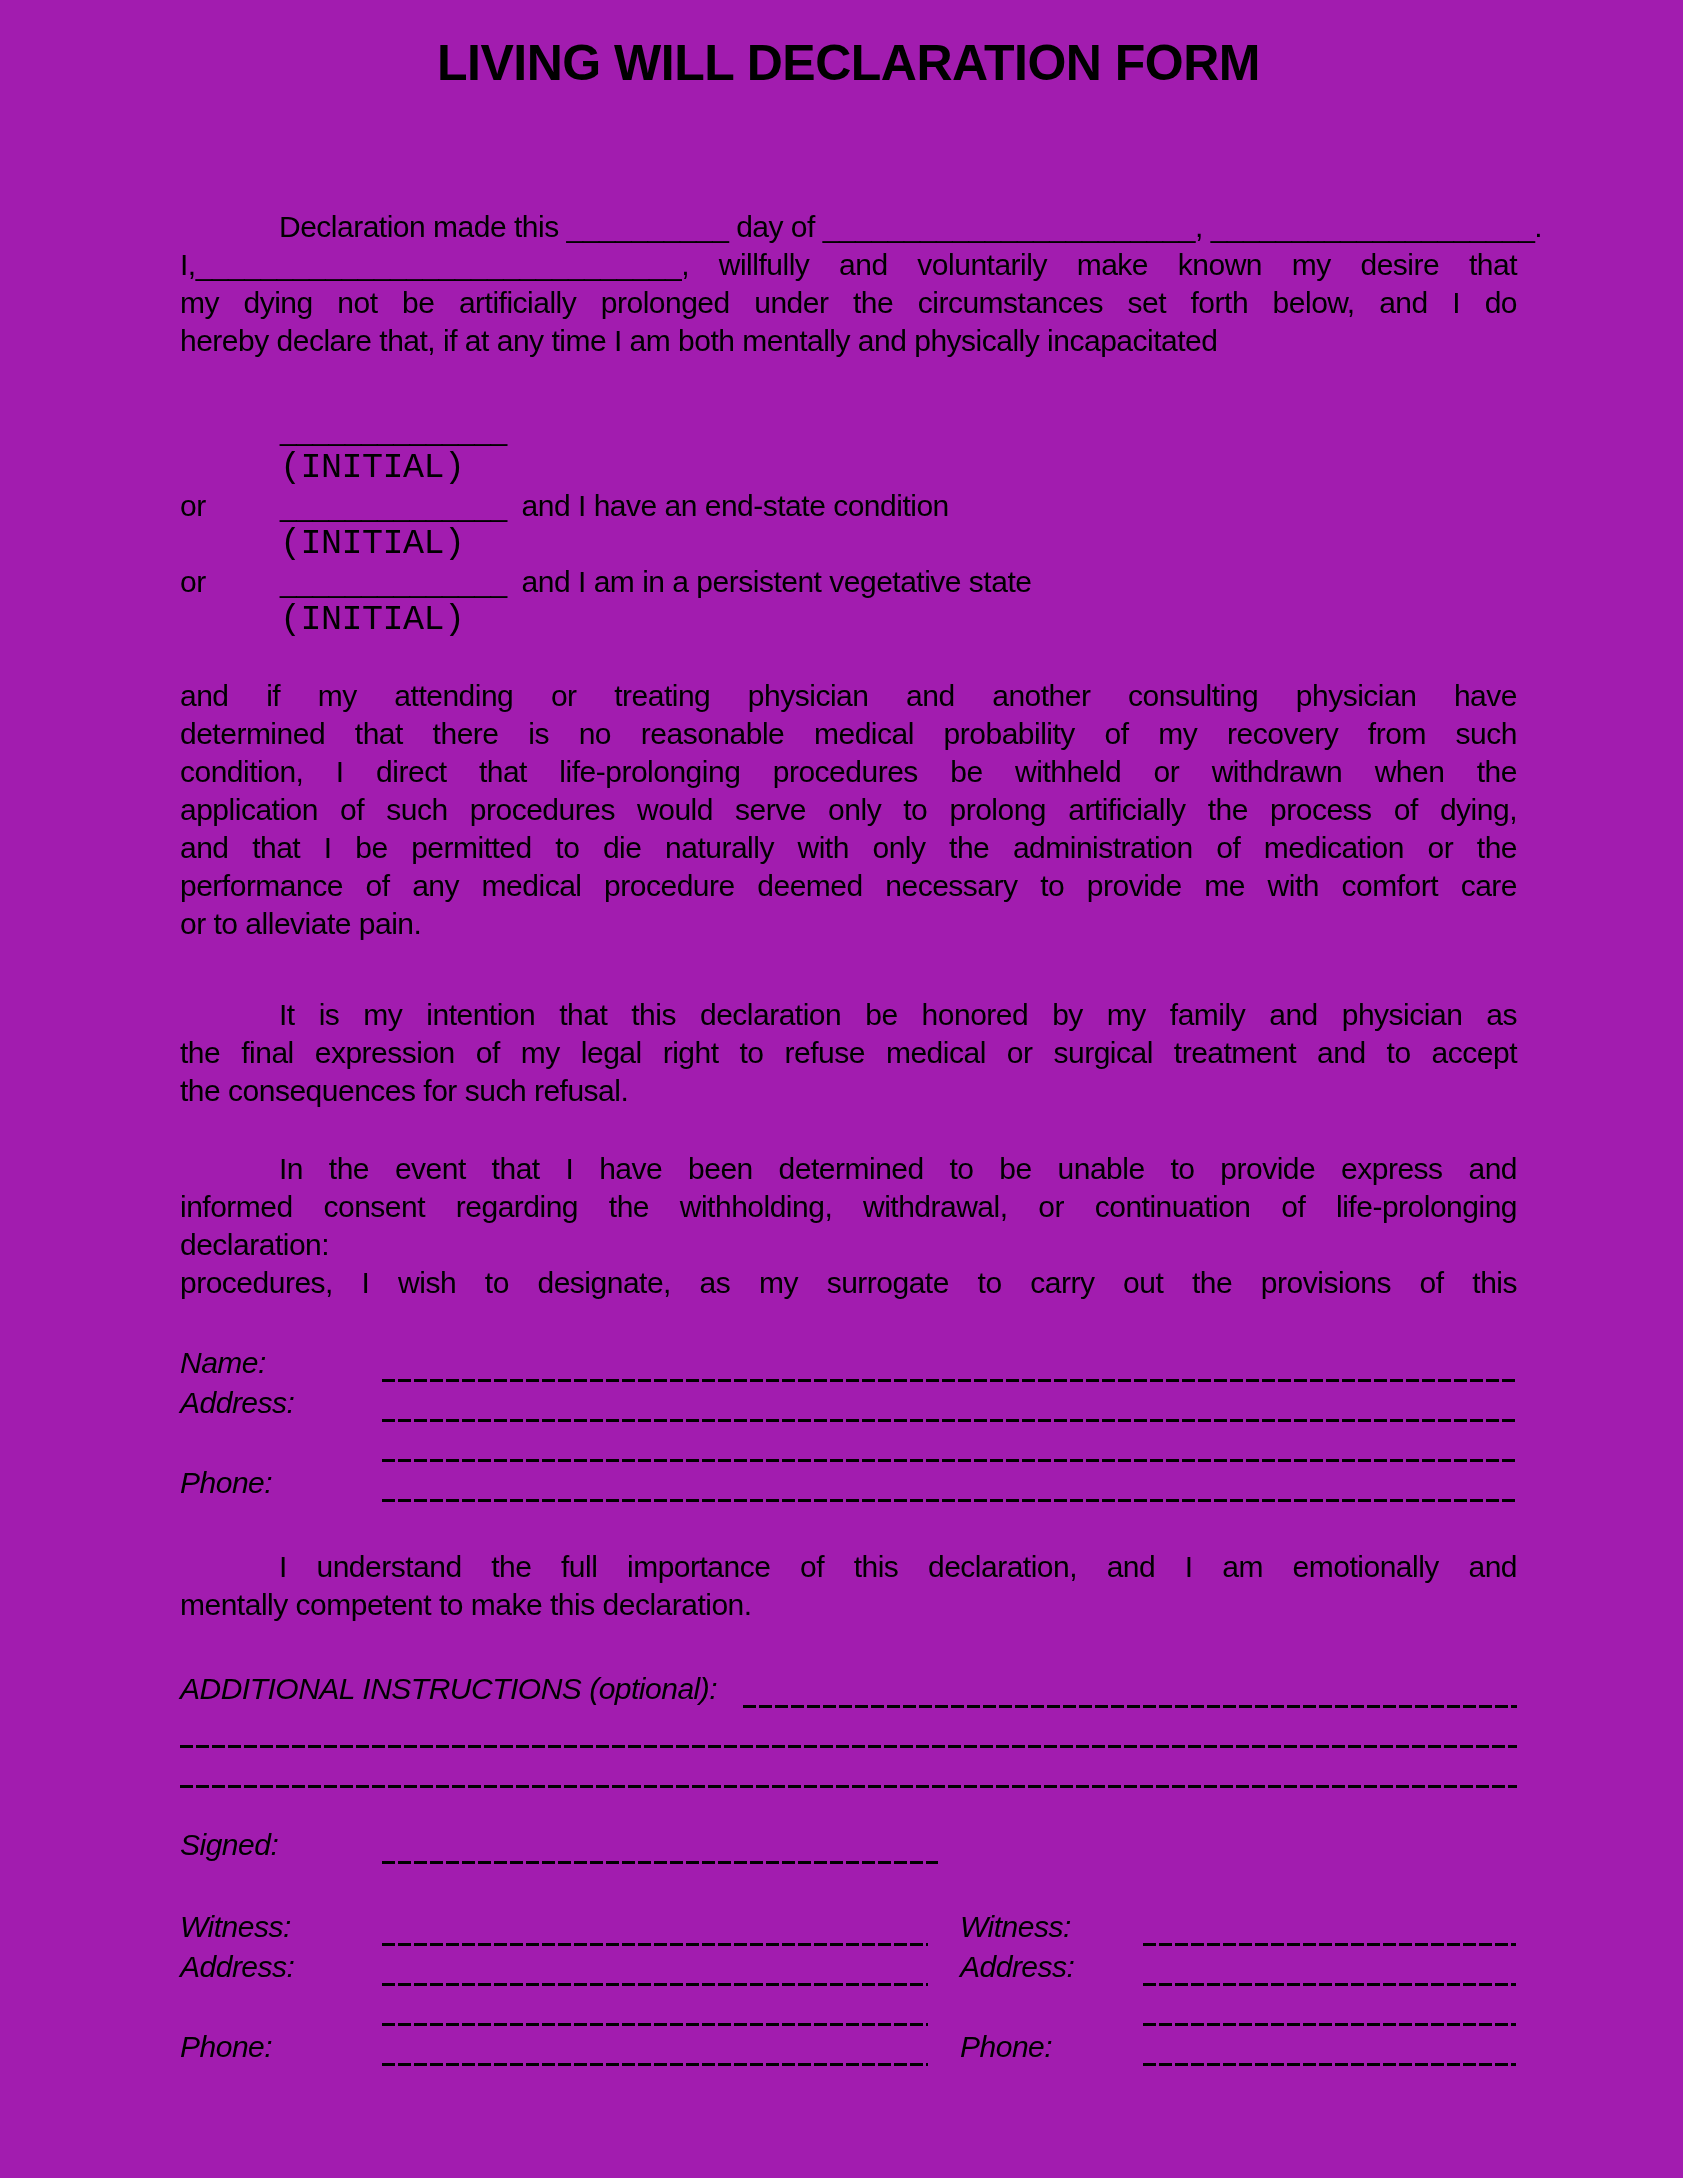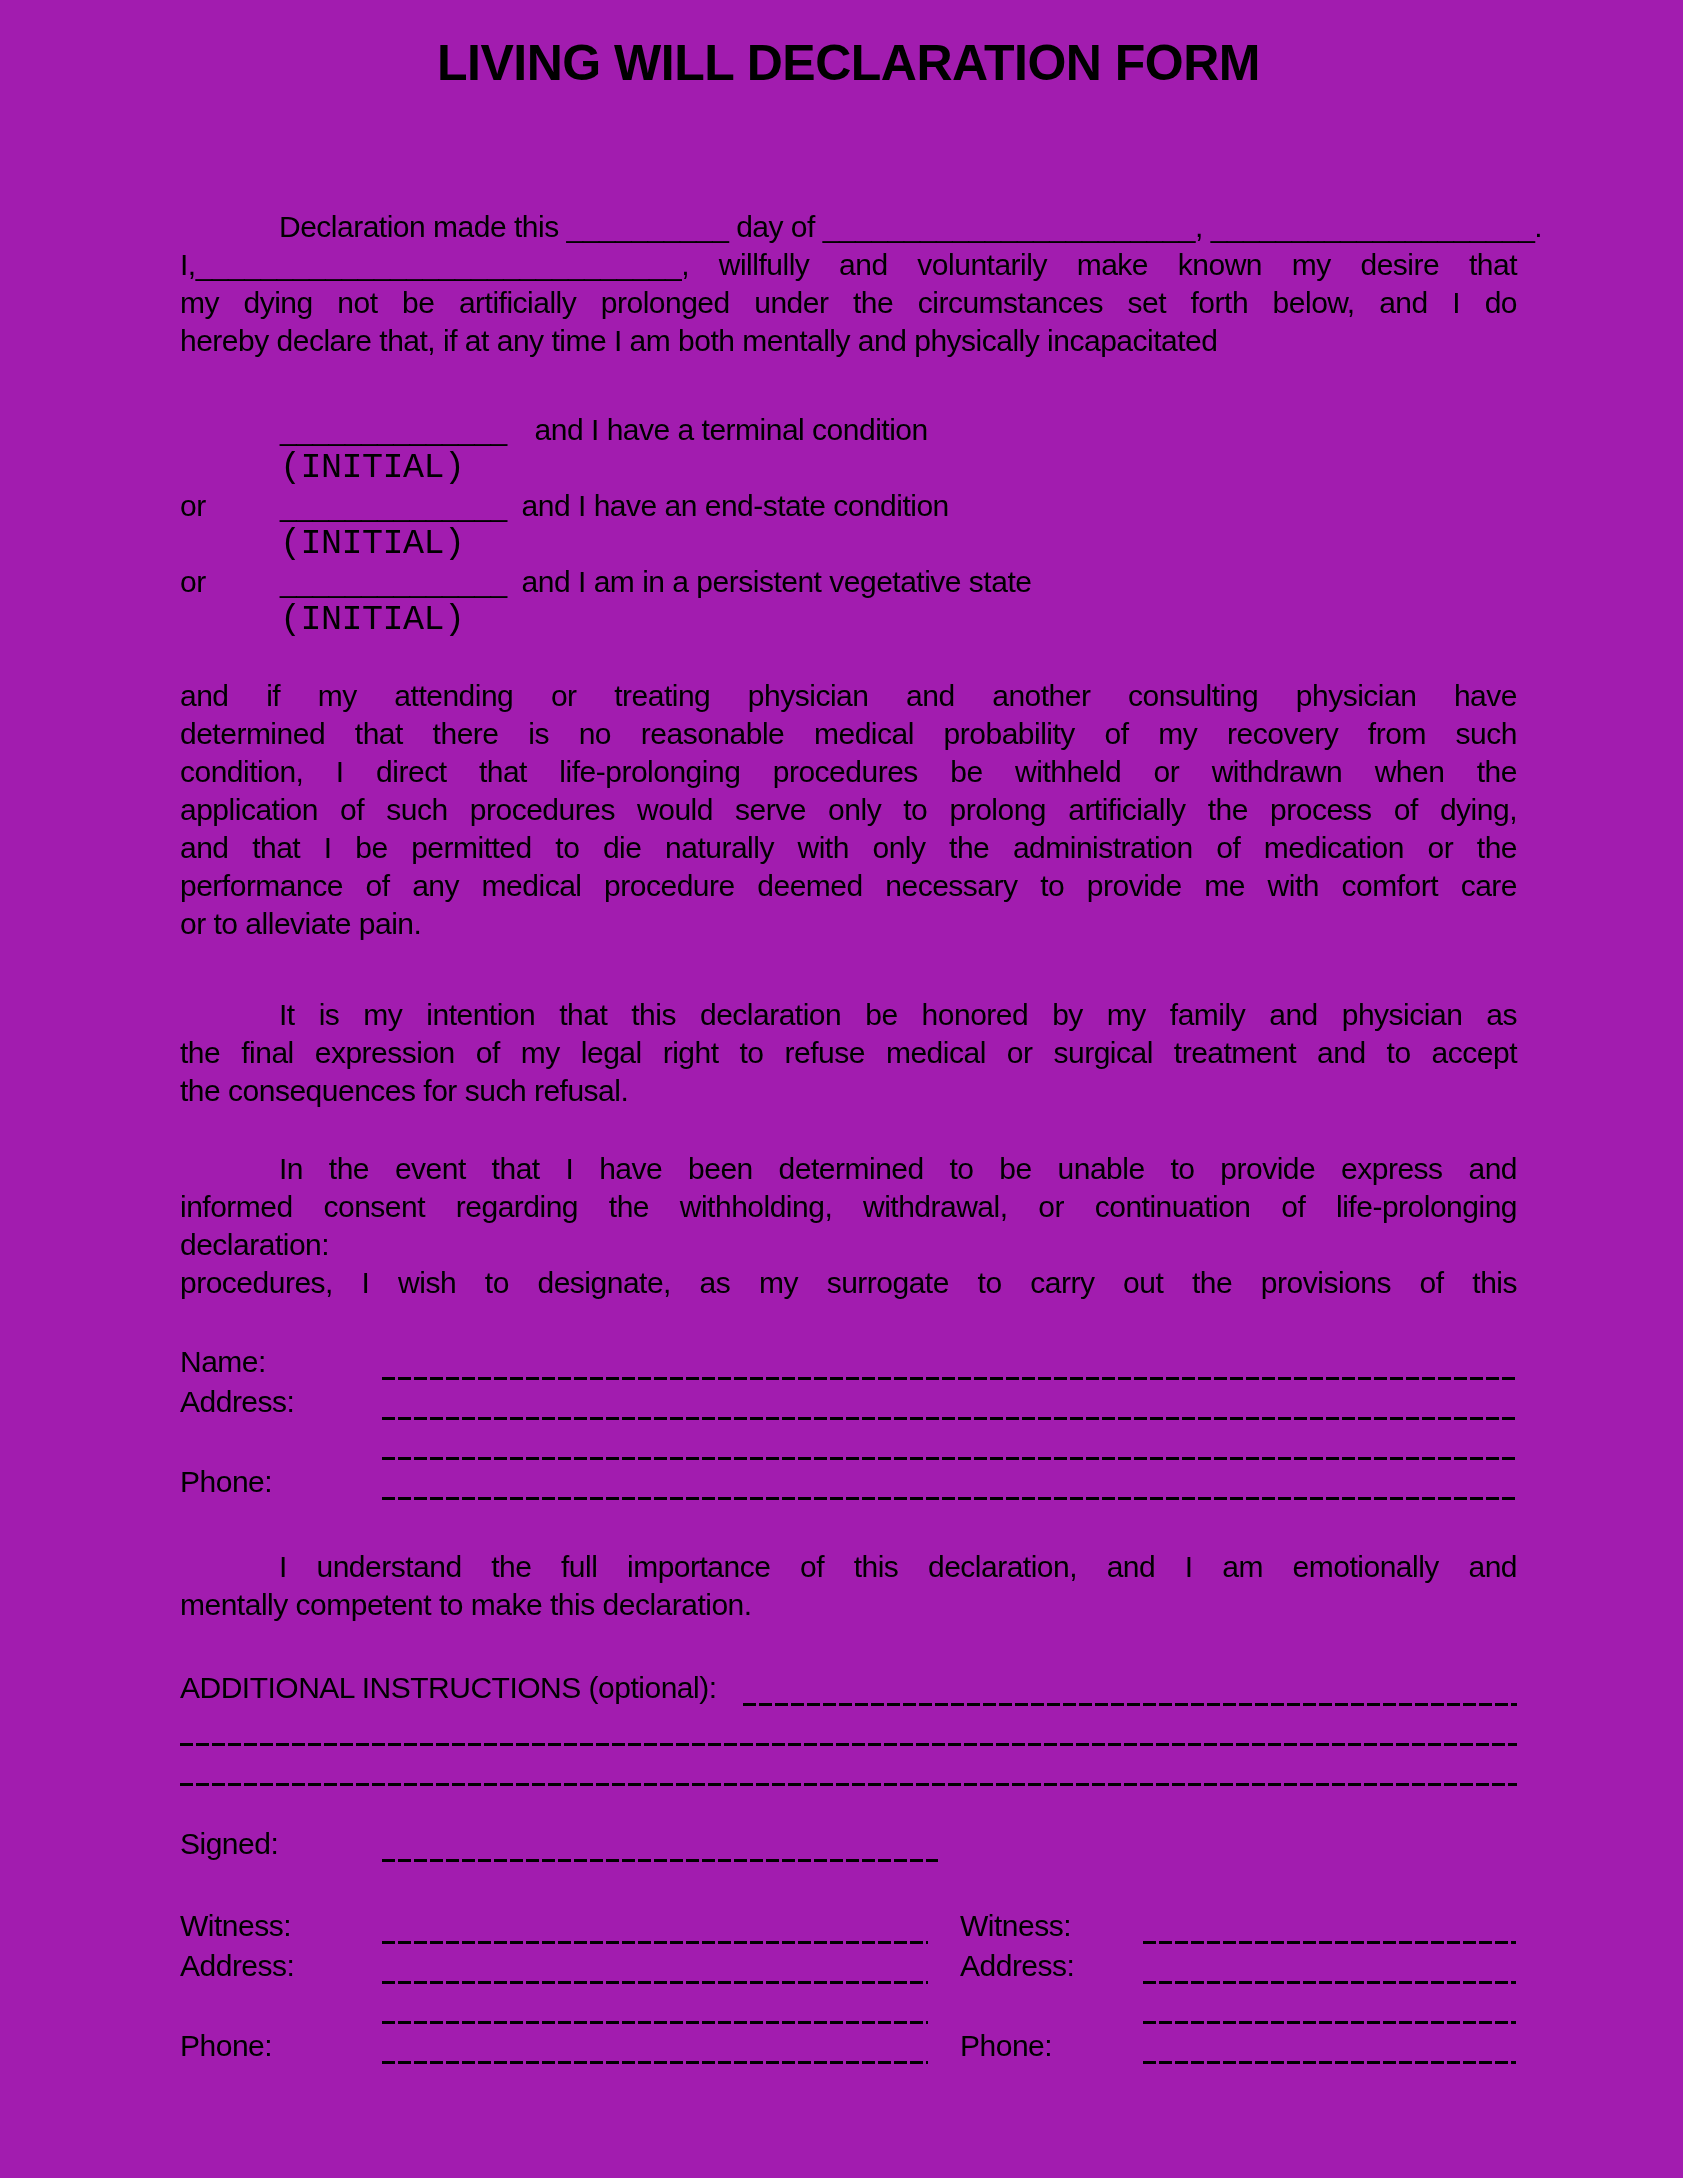--- a/index.html
+++ b/index.html
@@ -43,21 +43,21 @@
 
   
   .irow { display:flex; align-items:baseline; }
   .orcell { width:100px; flex:none; }
   .iblank { flex:none; }
   .cond { padding-left:15px; }
   .irow-first .cond { padding-left:28px; }
   .icap { width:225px; margin-left:100px; text-align:left; font-size:35px; line-height:38px;font-family:Liberation Mono, monospace; }
 
   
-  .frow { display:flex; align-items:center; height:40px; }
+  .frow { display:flex; align-items:flex-end; height:40px;font-style:italic; }
   .flabel { width:202px; flex:none; }
   .fline {
     flex:1; height:36px;
     background-image:repeating-linear-gradient(90deg, #000 0 13.4px, transparent 13.4px 16px);
     background-repeat:no-repeat;
     background-position:left bottom;
     background-size:100% 3px;
   }
   .addl-row .alabel { flex:none; }
   .addl-row .fline { margin-left:26px; }
@@ -79,21 +79,20 @@
       <div class="tline">Declaration made this __________ day of _______________________, ____________________.</div>
       <div class="tline">I,______________________________, willfully and voluntarily make known my desire that</div>
       <div class="tline">my dying not be artificially prolonged under the circumstances set forth below, and I do</div>
       <div class="tline last">hereby declare that, if at any time I am both mentally and physically incapacitated</div>
     </div>
 
   <div class="initials">
     <div class="irow irow-first">
       <div class="orcell"></div>
       <div class="iblank">______________</div>
-      <div class="cond">and I have a terminal condition</div>
     </div>
     <div class="icap">(INITIAL)</div>
 
     <div class="irow">
       <div class="orcell">or</div>
       <div class="iblank">______________</div>
       <div class="cond">and I have an end-state condition</div>
     </div>
     <div class="icap">(INITIAL)</div>
 

